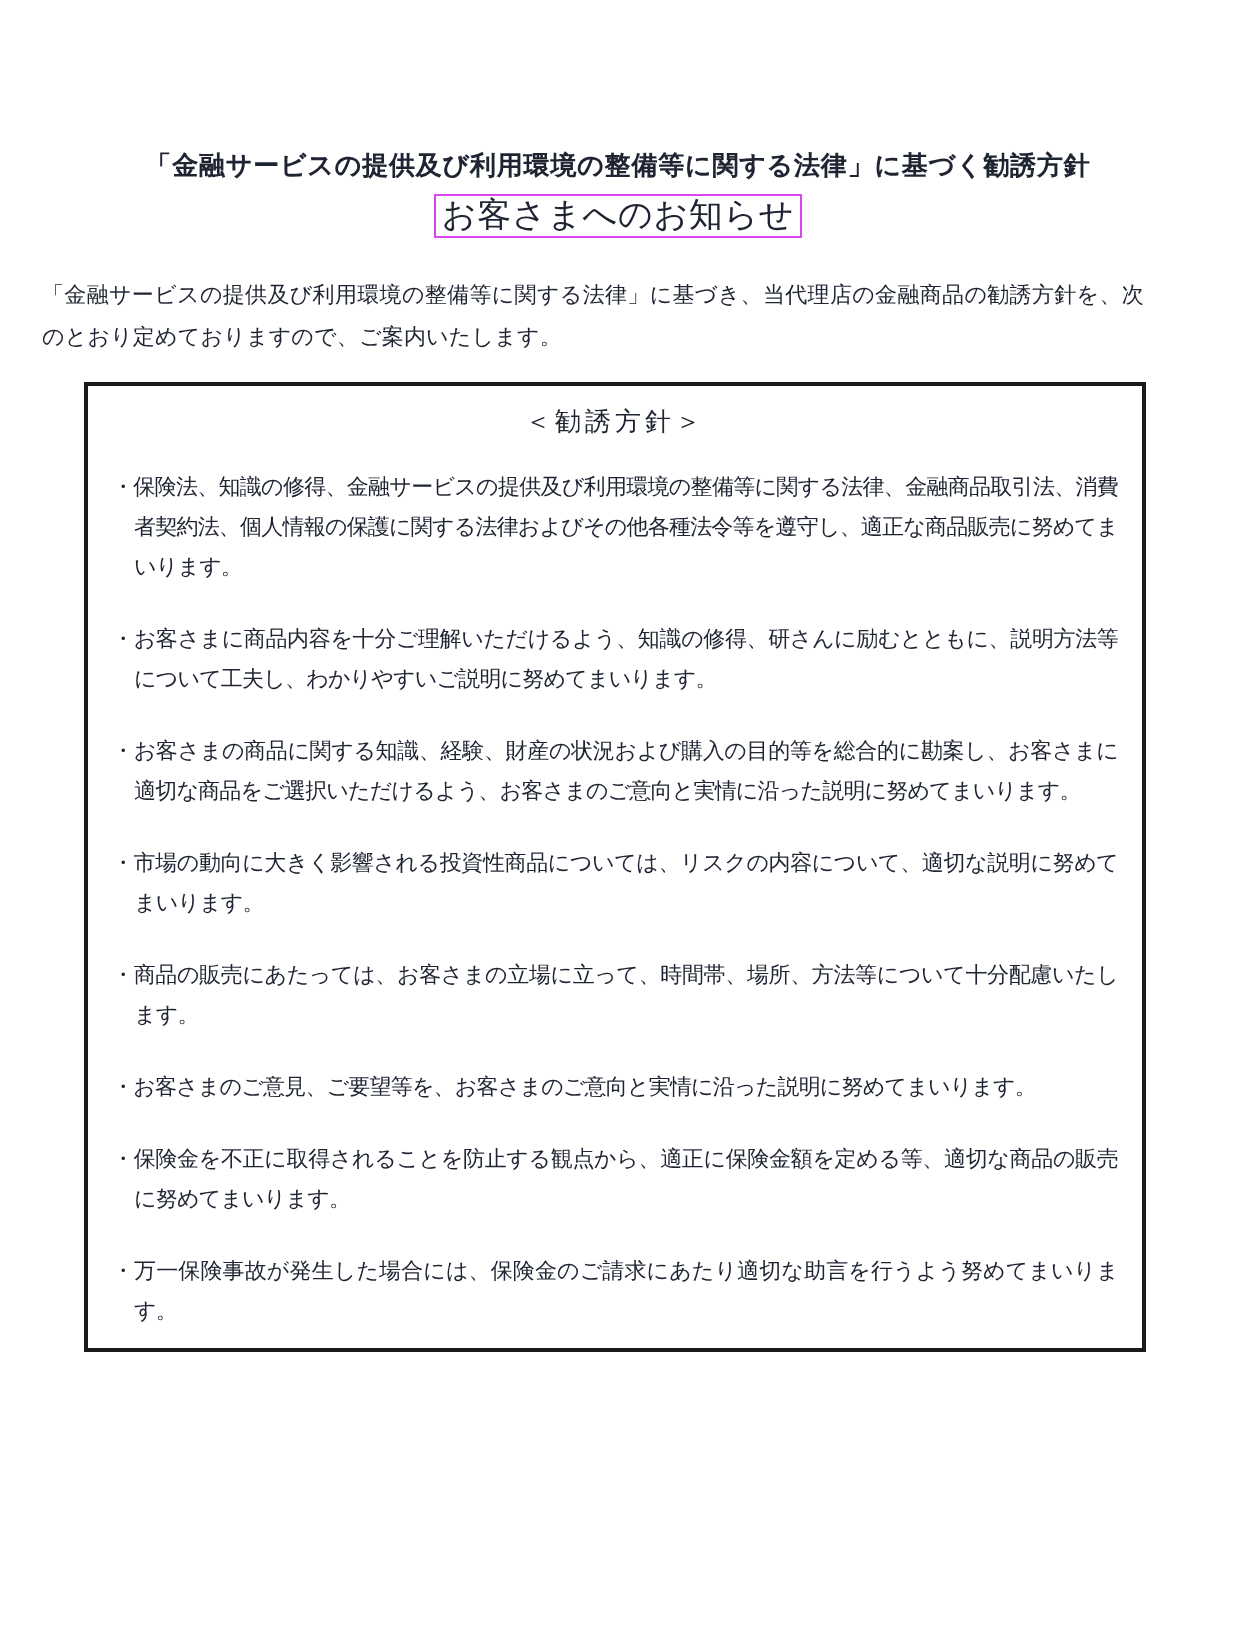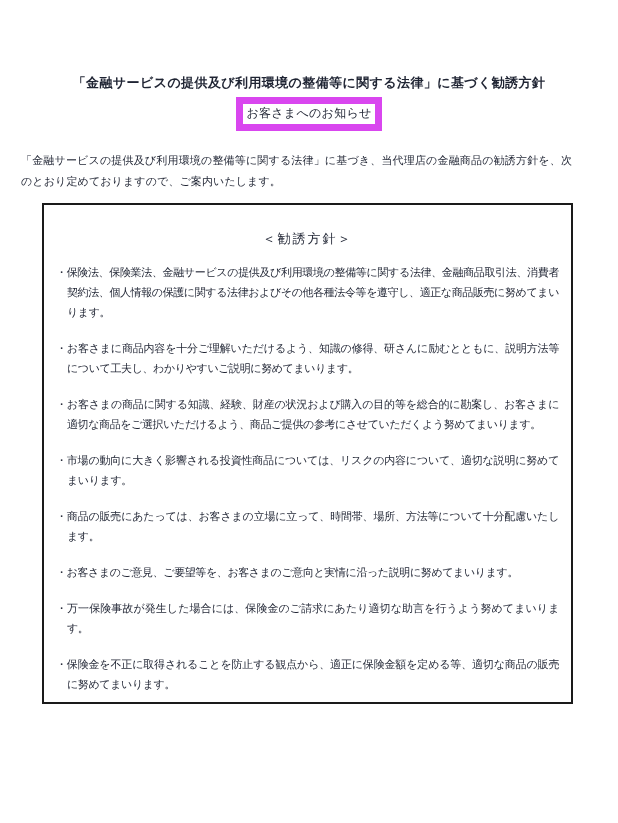--- a/index.html
+++ b/index.html
@@ -24,37 +24,37 @@
     font-weight: bold;
     letter-spacing: 0.4px;
     line-height: 20px;
   }
   .subtitle-row {
     text-align: center;
     margin-top: 4px;
   }
   .subtitle-box {
     display: inline-block;
-    border: 7px solid #d946ef;
+    border: 1px solid #d946ef;
     padding: 2px 3px 3px;
-    font-size: 12px;
+    font-size: 17px;
     line-height: 15px;
     letter-spacing: 0.3px;
   }
   .intro {
     margin: 19px 46px 0 21px;
     font-size: 11px;
     line-height: 21px;
     text-align: justify;
     letter-spacing: 0.1px;
   }
   .policy-box {
     margin: 11px 45px 0 42px;
     border: 2px solid #1a1a1a;
-    padding: 23px 12px 0;
+    padding: 7px 12px 0;
     box-sizing: border-box;
   }
   .policy-heading {
     text-align: center;
     font-size: 13px;
     letter-spacing: 2px;
     line-height: 18px;
     margin: 2px 0 14px;
   }
   .policy-list {
@@ -94,28 +94,28 @@
 
   <div class="subtitle-row">
     <span class="subtitle-box">お客さまへのお知らせ</span>
   </div>
 
   <p class="intro">「金融サービスの提供及び利用環境の整備等に関する法律」に基づき、当代理店の金融商品の勧誘方針を、次のとおり定めておりますので、ご案内いたします。</p>
 
   <div class="policy-box">
     <div class="policy-heading">＜勧誘方針＞</div>
     <ul class="policy-list">
-      <li>・保険法、保険業法、金融サービスの提供及び利用環境の整備等に関する法律、金融商品取引法、消費者契約法、個人情報の保護に関する法律およびその他各種法令等を遵守し、適正な商品販売に努めてまいります。</li>
+      <li>・保険法、知識の修得、金融サービスの提供及び利用環境の整備等に関する法律、金融商品取引法、消費者契約法、個人情報の保護に関する法律およびその他各種法令等を遵守し、適正な商品販売に努めてまいります。</li>
       <li>・お客さまに商品内容を十分ご理解いただけるよう、知識の修得、研さんに励むとともに、説明方法等について工夫し、わかりやすいご説明に努めてまいります。</li>
-      <li>・お客さまの商品に関する知識、経験、財産の状況および購入の目的等を総合的に勘案し、お客さまに適切な商品をご選択いただけるよう、商品ご提供の参考にさせていただくよう努めてまいります。</li>
+      <li>・お客さまの商品に関する知識、経験、財産の状況および購入の目的等を総合的に勘案し、お客さまに適切な商品をご選択いただけるよう、お客さまのご意向と実情に沿った説明に努めてまいります。</li>
       <li>・市場の動向に大きく影響される投資性商品については、リスクの内容について、適切な説明に努めてまいります。</li>
       <li>・商品の販売にあたっては、お客さまの立場に立って、時間帯、場所、方法等について十分配慮いたします。</li>
       <li>・お客さまのご意見、ご要望等を、お客さまのご意向と実情に沿った説明に努めてまいります。</li>
+      <li>・保険金を不正に取得されることを防止する観点から、適正に保険金額を定める等、適切な商品の販売に努めてまいります。</li>
       <li>・万一保険事故が発生した場合には、保険金のご請求にあたり適切な助言を行うよう努めてまいります。</li>
-      <li>・保険金を不正に取得されることを防止する観点から、適正に保険金額を定める等、適切な商品の販売に努めてまいります。</li>
     </ul>
   </div>
 
   <div class="footer">
     <span class="bracket-left">＜</span>
     <span class="company-name">研さんに励むとともに</span>
     <span class="bracket-right">＞</span>
   </div>
 
 </div>

